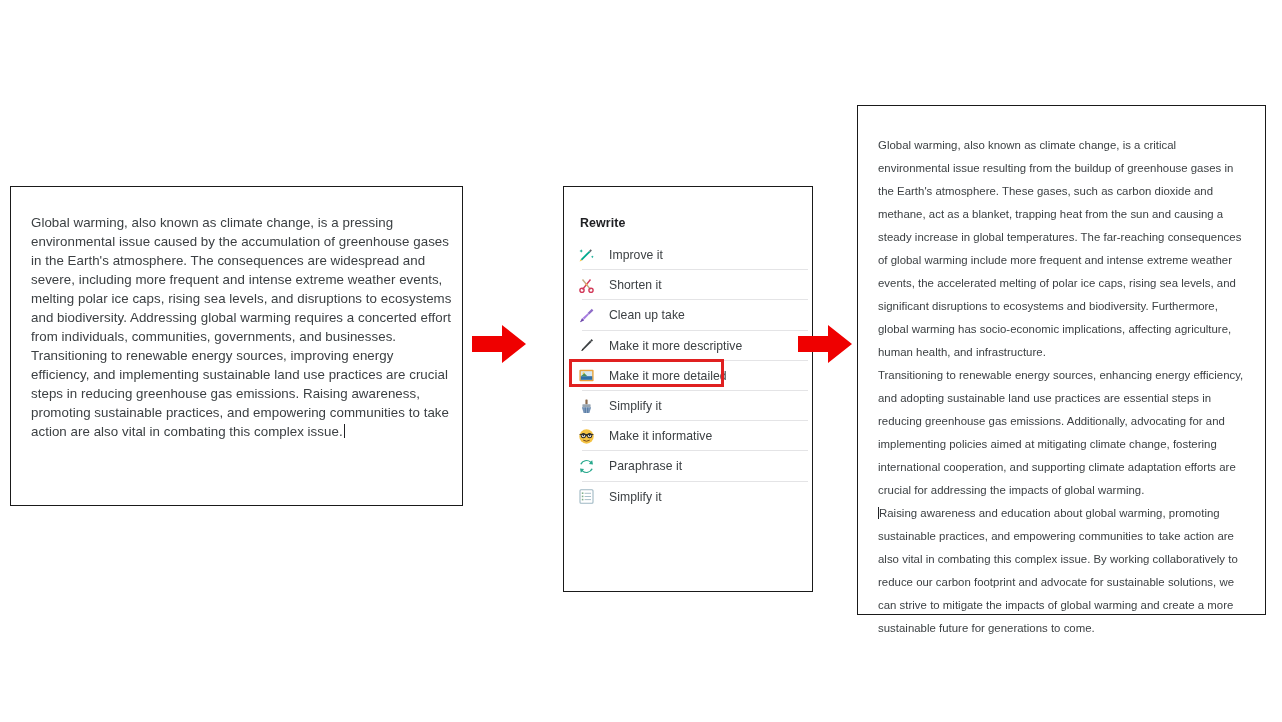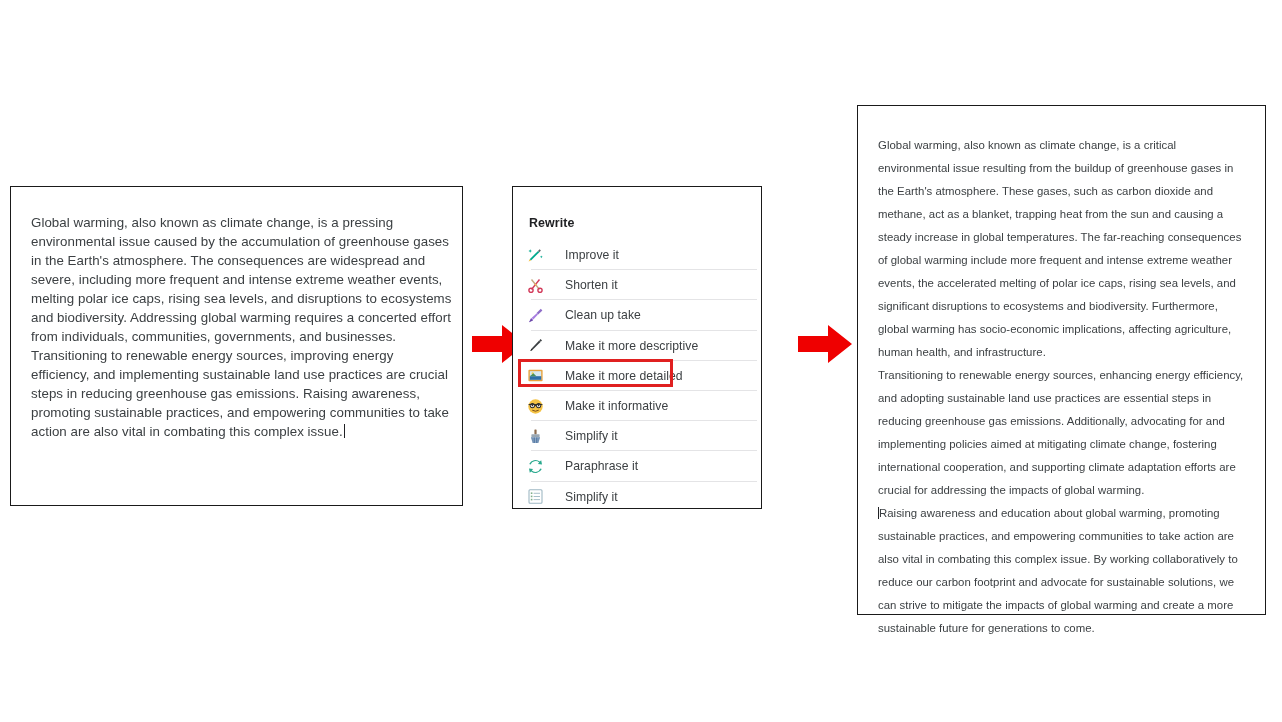--- a/index.html
+++ b/index.html
@@ -45,24 +45,24 @@
     display: inline-block;
     width: 1px;
     height: 14px;
     background: #202124;
     vertical-align: -2px;
     margin-left: 1px;
   }
 
   
   #rewrite-menu-panel {
-    left: 512px;
+    left: 563px;
     top: 186px;
     width: 250px;
-    height: 323px;
+    height: 406px;
   }
   .menu-title {
     position: absolute;
     left: 16px;
     top: 29px;
     font-size: 12.4px;
     font-weight: bold;
     color: #202124;
     letter-spacing: 0.1px;
   }
@@ -76,21 +76,20 @@
     list-style: none;
   }
   .menu-item {
     position: relative;
     height: 30.2px;
     display: flex;
     align-items: center;
     padding-left: 14px;
     box-sizing: border-box;
     cursor: pointer;
-    gap: 7px;
   }
   .menu-item .sep {
     position: absolute;
     left: 18px;
     right: 4px;
     bottom: 0;
     height: 1px;
     background: #e4e4e6;
   }
   .menu-item:last-child .sep { display: none; }
@@ -234,20 +233,33 @@
       <span class="mi-icon">
         <svg viewBox="0 0 17 17" width="17" height="17">
           <rect x="1.4" y="2.8" width="14.2" height="11.4" rx="1" fill="#e8a33d"></rect>
           <rect x="2.8" y="4.2" width="11.4" height="8.6" fill="#d7e9f2"></rect>
           <rect x="2.8" y="9.2" width="11.4" height="3.6" fill="#2f6fa8"></rect>
           <circle cx="5.6" cy="6.4" r="1.1" fill="#f3d14e"></circle>
           <path d="M2.8 9.2 L6.4 6.2 L9.4 9.2 Z" fill="#4a8f5e"></path>
         </svg>
       </span>
       <span class="mi-label">Make it more detailed</span>
+      <span class="sep"></span>
+    </li>
+
+    <li class="menu-item">
+      <span class="mi-icon">
+        <svg viewBox="0 0 17 17" width="17" height="17">
+          <rect x="7.4" y="1.4" width="2.2" height="5.0" rx="0.6" fill="#8b6b4e"></rect>
+          <rect x="4.4" y="6.2" width="8.2" height="3.0" rx="0.6" fill="#9aa7b2"></rect>
+          <path d="M4.0 9.2 L13.0 9.2 L11.4 15.0 L5.6 15.0 Z" fill="#5b7fa8"></path>
+          <path d="M6.0 9.2 L6.0 15.0 M8.5 9.2 L8.5 15.0 M11.0 9.2 L11.0 15.0" stroke="#ffffff" stroke-width="0.6" opacity="0.55" fill="none"></path>
+        </svg>
+      </span>
+      <span class="mi-label">Simplify it</span>
       <span class="sep"></span>
     </li>
 
     <li class="menu-item">
       <span class="mi-icon">
         <svg viewBox="0 0 17 17" width="17" height="17">
           <circle cx="8.5" cy="8.5" r="7.2" fill="#f5c344"></circle>
           <circle cx="5.4" cy="7.6" r="2.6" fill="#2b2b2b"></circle>
           <circle cx="11.6" cy="7.6" r="2.6" fill="#2b2b2b"></circle>
           <circle cx="5.4" cy="7.6" r="1.7" fill="#ffffff"></circle>
@@ -259,33 +271,20 @@
           <path d="M5.6 12.4 q2.9 1.8 5.8 0" stroke="#7a4e18" stroke-width="1.0" fill="none" stroke-linecap="round"></path>
         </svg>
       </span>
       <span class="mi-label">Make it informative</span>
       <span class="sep"></span>
     </li>
 
     <li class="menu-item">
       <span class="mi-icon">
         <svg viewBox="0 0 17 17" width="17" height="17">
-          <rect x="7.4" y="1.4" width="2.2" height="5.0" rx="0.6" fill="#8b6b4e"></rect>
-          <rect x="4.4" y="6.2" width="8.2" height="3.0" rx="0.6" fill="#9aa7b2"></rect>
-          <path d="M4.0 9.2 L13.0 9.2 L11.4 15.0 L5.6 15.0 Z" fill="#5b7fa8"></path>
-          <path d="M6.0 9.2 L6.0 15.0 M8.5 9.2 L8.5 15.0 M11.0 9.2 L11.0 15.0" stroke="#ffffff" stroke-width="0.6" opacity="0.55" fill="none"></path>
-        </svg>
-      </span>
-      <span class="mi-label">Simplify it</span>
-      <span class="sep"></span>
-    </li>
-
-    <li class="menu-item">
-      <span class="mi-icon">
-        <svg viewBox="0 0 17 17" width="17" height="17">
           <path d="M3.6 6.4 a5.4 5.4 0 0 1 8.6 -1.9 L10.9 5.9 L15.0 6.4 L14.2 2.3 L12.8 3.6 A7.0 7.0 0 0 0 2.2 6.0 Z" fill="#2aa98e"></path>
           <path d="M13.4 10.6 a5.4 5.4 0 0 1 -8.6 1.9 L6.1 11.1 L2.0 10.6 L2.8 14.7 L4.2 13.4 A7.0 7.0 0 0 0 14.8 11.0 Z" fill="#2aa98e"></path>
         </svg>
       </span>
       <span class="mi-label">Paraphrase it</span>
       <span class="sep"></span>
     </li>
 
     <li class="menu-item">
       <span class="mi-icon">

